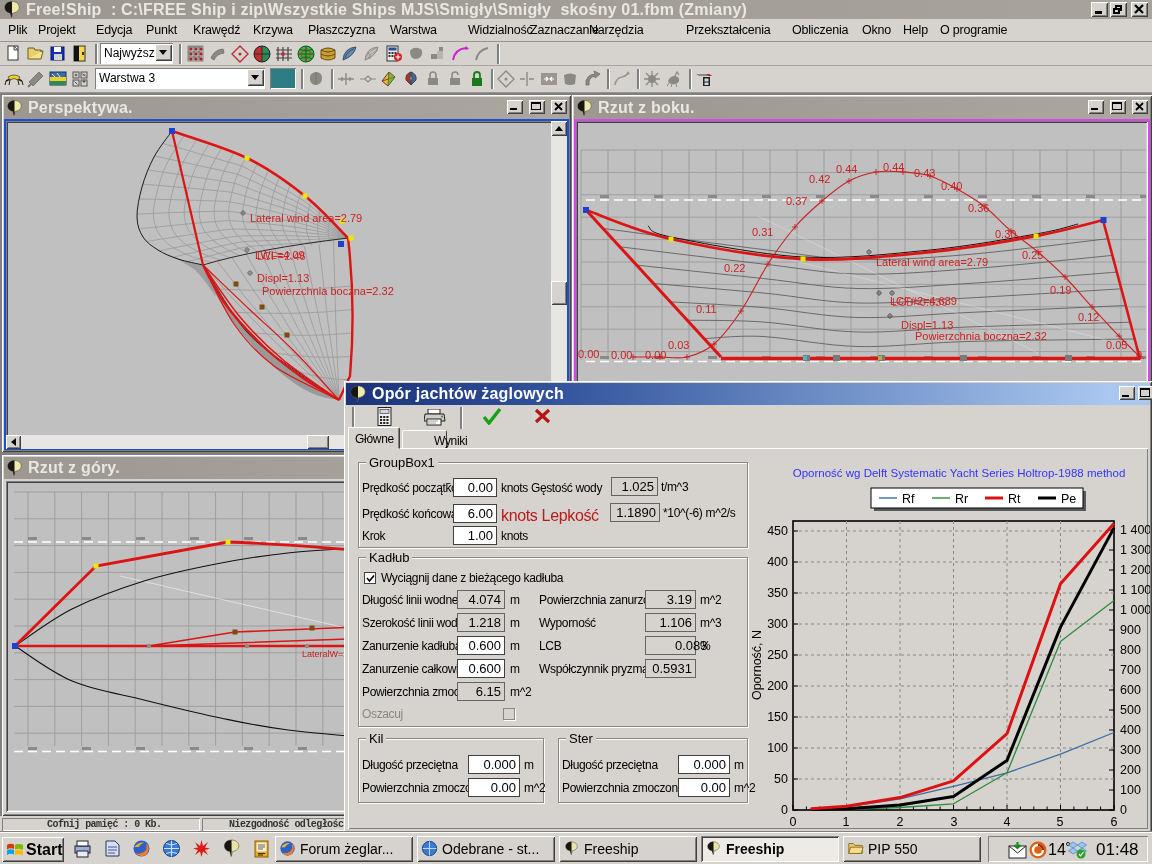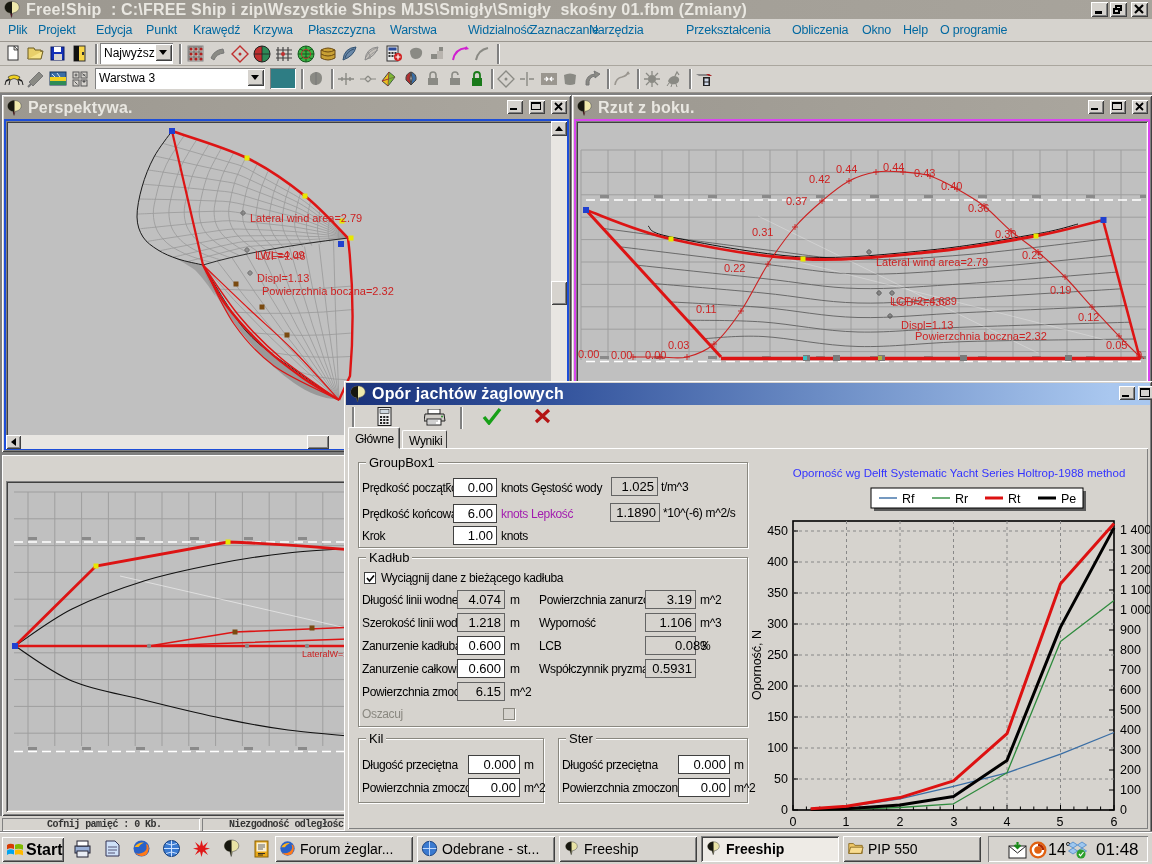--- a/index.html
+++ b/index.html
@@ -8,21 +8,21 @@
 .raised1{box-shadow:inset 1px 1px 0 #ffffff,inset -1px -1px 0 #808080;}
 .sunk1{box-shadow:inset 1px 1px 0 #808080,inset -1px -1px 0 #ffffff;}
 .btn{background:#d6d3ce;box-shadow:inset 1px 1px 0 #ffffff,inset -1px -1px 0 #404040,inset 2px 2px 0 #d6d3ce,inset -2px -2px 0 #808080;}
 .field{background:#fff;border:1px solid #404040;font-size:13px;text-align:right;padding:1px 3px 0 0;color:#000;}
 .fieldg{background:#d6d3ce;border:1px solid #646464;font-size:13px;text-align:right;padding:1px 3px 0 0;color:#000;}
 .gbox{border:1px solid #8a8880;box-shadow:inset 1px 1px 0 #fff,1px 1px 0 #fff;}
 .glabel{position:absolute;top:-8px;left:7px;background:#d6d3ce;padding:0 3px;font-size:13px;color:#000;}
 .lbl{position:absolute;font-size:12px;letter-spacing:-0.35px;color:#000;white-space:nowrap;}
 .wtitle{font-weight:bold;font-size:16px;letter-spacing:0.2px;color:#e9e7e1;white-space:nowrap;}
 .tbtn{position:absolute;width:16px;height:14px;background:#d6d3ce;box-shadow:inset 1px 1px 0 #ffffff,inset -1px -1px 0 #404040,inset 2px 2px 0 #d6d3ce,inset -2px -2px 0 #808080;}
-.menuitem{position:absolute;top:4px;font-size:12.5px;letter-spacing:-0.2px;color:#0369a1;}
+.menuitem{position:absolute;top:4px;font-size:12.5px;letter-spacing:-0.2px;color:#000000;}
 .sep{position:absolute;width:2px;background:#808080;box-shadow:1px 0 0 #fff;}
 </style></head><body>
 <div class="abs" style="left:0;top:0;width:1152px;height:19px;background:linear-gradient(90deg,#9c9890,#a8a49c);">
     <svg class="abs" style="left:4px;top:1px" width="16" height="17" viewBox="0 0 16 17">
       <path d="M8,0.5 C3.5,0.5 0.8,3.4 0.8,6.6 C0.8,9.6 3.4,11.8 6.3,12 L7.5,16.5 L8.8,12 C11.8,11.8 15.2,9.6 15.2,6.4 C15.2,3.2 12.5,0.5 8,0.5 Z" fill="#efe9ac" stroke="#555" stroke-width="0.6"></path>
       <path d="M8,0.5 C3.5,0.5 0.8,3.4 0.8,6.6 C0.8,9.6 3.4,11.8 6.3,12 L7.5,16.5 L8,12.2 Z" fill="#17170f"></path>
       <path d="M6.5,12 L7.5,16.5 L8.6,12 L8,13.5 Z" fill="#5a1025"></path>
     </svg>
     <div class="abs wtitle" style="left:26px;top:1px;">Free!Ship&nbsp; : C:\FREE Ship i zip\Wszystkie Ships MJS\Smigły\Smigły&nbsp; skośny 01.fbm (Zmiany)</div>
     <div class="abs btn" style="left:1091px;top:2px;width:17px;height:15px;">
@@ -526,20 +526,28 @@
         <circle cx="301" cy="172" r="2" fill="none" stroke="#555" stroke-width="0.8"></circle>
         <path d="M298,172 h6 M301,169 v6" stroke="#555" stroke-width="0.6"></path>
         <circle cx="314" cy="172" r="2" fill="none" stroke="#555" stroke-width="0.8"></circle>
         <path d="M311,172 h6 M314,169 v6" stroke="#555" stroke-width="0.6"></path>
         <circle cx="312" cy="195" r="2" fill="none" stroke="#555" stroke-width="0.8"></circle>
         <path d="M309,195 h6 M312,192 v6" stroke="#555" stroke-width="0.6"></path>
       </svg>
     </div>
   </div>
 <div class="abs raised" style="left:2px;top:455px;width:572px;height:361px;background:#d6d3ce;">
+    <div class="abs" style="left:2px;top:2px;width:568px;height:22px;background:linear-gradient(90deg,#9c9890,#aba79f);">
+      <svg class="abs" style="left:3px;top:2px" width="15" height="18" viewBox="0 0 16 17">
+        <path d="M8,0.5 C3.5,0.5 0.8,3.4 0.8,6.6 C0.8,9.6 3.4,11.8 6.3,12 L7.5,16.5 L8.8,12 C11.8,11.8 15.2,9.6 15.2,6.4 C15.2,3.2 12.5,0.5 8,0.5 Z" fill="#efe9ac" stroke="#555" stroke-width="0.6"></path>
+        <path d="M8,0.5 C3.5,0.5 0.8,3.4 0.8,6.6 C0.8,9.6 3.4,11.8 6.3,12 L7.5,16.5 L8,12.2 Z" fill="#17170f"></path>
+        <path d="M6.5,12 L7.5,16.5 L8.6,12 L8,13.5 Z" fill="#5a1025"></path>
+      </svg>
+      <div class="abs wtitle" style="left:24px;top:2px;">Rzut z góry.</div>
+    </div>
     <div class="abs" style="left:4px;top:26px;width:564px;height:331px;box-shadow:inset 1px 1px 0 #808080,inset -1px -1px 0 #fff,inset 2px 2px 0 #404040,inset -2px -2px 0 #d6d3ce;background:#c0c0c0;">
       <svg class="abs" style="left:0px;top:0px" width="560" height="327" viewBox="0 0 560 327">
         <path d="M22.0,11 V265 M48.8,11 V265 M75.6,11 V265 M102.4,11 V265 M129.2,11 V265 M156.0,11 V265 M182.8,11 V265 M209.6,11 V265 M236.4,11 V265 M263.2,11 V265 M290.0,11 V265 M316.8,11 V265 M343.6,11 V265 M370.4,11 V265 M397.2,11 V265 M424.0,11 V265 M450.8,11 V265 M477.6,11 V265 M504.4,11 V265 M531.2,11 V265 M8,11.0 H560 M8,37.8 H560 M8,64.6 H560 M8,91.4 H560 M8,118.2 H560 M8,145.0 H560 M8,171.8 H560 M8,198.6 H560 M8,225.4 H560 M8,252.2 H560" stroke="#9e9e9e" stroke-width="1" fill="none"></path>
         <path d="M8,61 H556" stroke="#fff" stroke-width="1.6" stroke-dasharray="9,5"></path>
         <path d="M8,270.5 H556" stroke="#fff" stroke-width="1.6" stroke-dasharray="9,5"></path>
         <rect x="22" y="56" width="9" height="3" fill="#8a8a8a"></rect>
         <rect x="22" y="266" width="9" height="3" fill="#8a8a8a"></rect>
         <rect x="76" y="56" width="9" height="3" fill="#8a8a8a"></rect>
         <rect x="76" y="266" width="9" height="3" fill="#8a8a8a"></rect>
         <rect x="130" y="56" width="9" height="3" fill="#8a8a8a"></rect>
@@ -625,34 +633,34 @@
     <svg class="abs" style="left:138px;top:26px" width="20" height="18">
       <path d="M2,10 L7,16 L18,2" stroke="#18a018" stroke-width="3.4" fill="none"></path>
     </svg>
     <svg class="abs" style="left:190px;top:27px" width="17" height="16">
       <path d="M2,2 L15,14 M15,2 L2,14" stroke="#b41414" stroke-width="3.2" fill="none"></path>
     </svg>
     <div class="abs" style="left:4px;top:46px;width:52px;height:22px;background:#d6d3ce;border:1px solid;border-color:#fff #404040 #d6d3ce #fff;border-radius:2px 2px 0 0;z-index:3;box-shadow:inset -1px 0 0 #808080;">
       <div style="font-size:12px;letter-spacing:-0.3px;padding:4px 0 0 6px;">Główne</div>
     </div>
     <div class="abs" style="left:58px;top:49px;width:45px;height:19px;background:#d6d3ce;border:1px solid;border-color:#fff #404040 #808080 #fff;border-radius:2px 2px 0 0;">
-      <div style="font-size:12px;letter-spacing:-0.3px;padding:3px 0 0 6px;">Wyniki</div>
+      <div style="font-size:12px;letter-spacing:-0.3px;padding:3px 0 0 6px;margin-left:25px;">Wyniki</div>
     </div>
     <div class="abs raised1" style="left:4px;top:67px;width:800px;height:381px;background:#d6d3ce;"></div>
     <div class="abs gbox" style="left:14px;top:81px;width:390px;height:86px;">
       <div class="glabel">GroupBox1</div>
     </div>
     <div class="lbl" style="left:18px;top:100px;color:#000;font-size:12px;">Prędkość początk̄o</div>
     <div class="abs field" style="left:109px;top:97px;width:44px;height:19px;">0.00</div>
     <div class="lbl" style="left:157px;top:100px;color:#000;font-size:12px;">knots Gęstość wody</div>
     <div class="abs fieldg" style="left:267px;top:96px;width:47px;height:19px;">1.025</div>
     <div class="lbl" style="left:317px;top:99px;color:#000;font-size:12px;">t/m^3</div>
     <div class="lbl" style="left:18px;top:126px;color:#000;font-size:12px;">Prędkość końcowa</div>
     <div class="abs field" style="left:109px;top:123px;width:44px;height:19px;">6.00</div>
-    <div class="lbl" style="left:157px;top:126px;color:#a21caf;font-size:12px;">knots Lepkość</div>
+    <div class="lbl" style="left:157px;top:126px;color:#b91c1c;font-size:16px;">knots Lepkość</div>
     <div class="abs fieldg" style="left:266px;top:122px;width:50px;height:19px;">1.1890</div>
     <div class="lbl" style="left:319px;top:125px;color:#000;font-size:12px;">*10^(-6) m^2/s</div>
     <div class="lbl" style="left:18px;top:148px;color:#000;font-size:12px;">Krok</div>
     <div class="abs field" style="left:109px;top:145px;width:44px;height:19px;">1.00</div>
     <div class="lbl" style="left:157px;top:148px;color:#000;font-size:12px;">knots</div>
     <div class="abs gbox" style="left:14px;top:176px;width:390px;height:170px;">
       <div class="glabel">Kadłub</div>
     </div>
     <div class="abs" style="left:20px;top:191px;width:12px;height:12px;background:#fff;border:1px solid #404040;">
       <svg class="abs" style="left:1px;top:1px" width="9" height="9">

